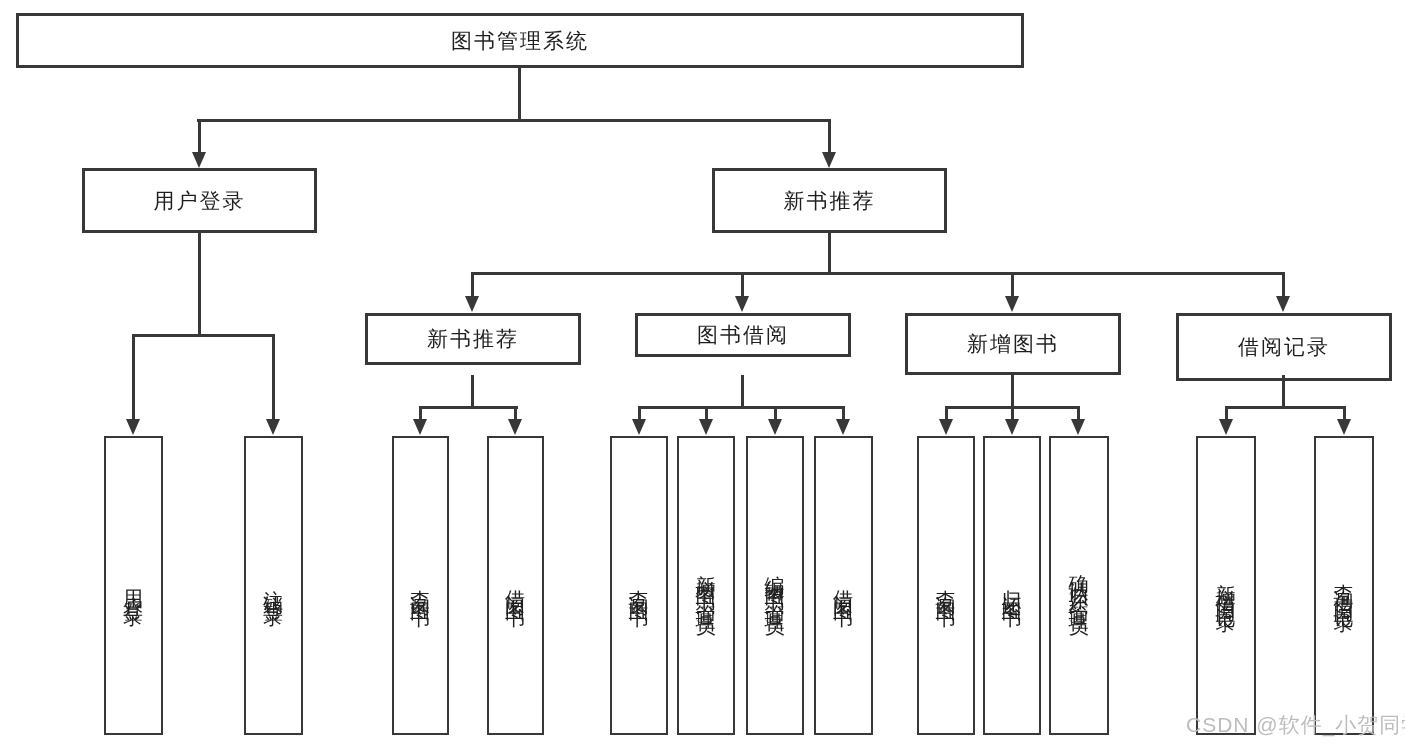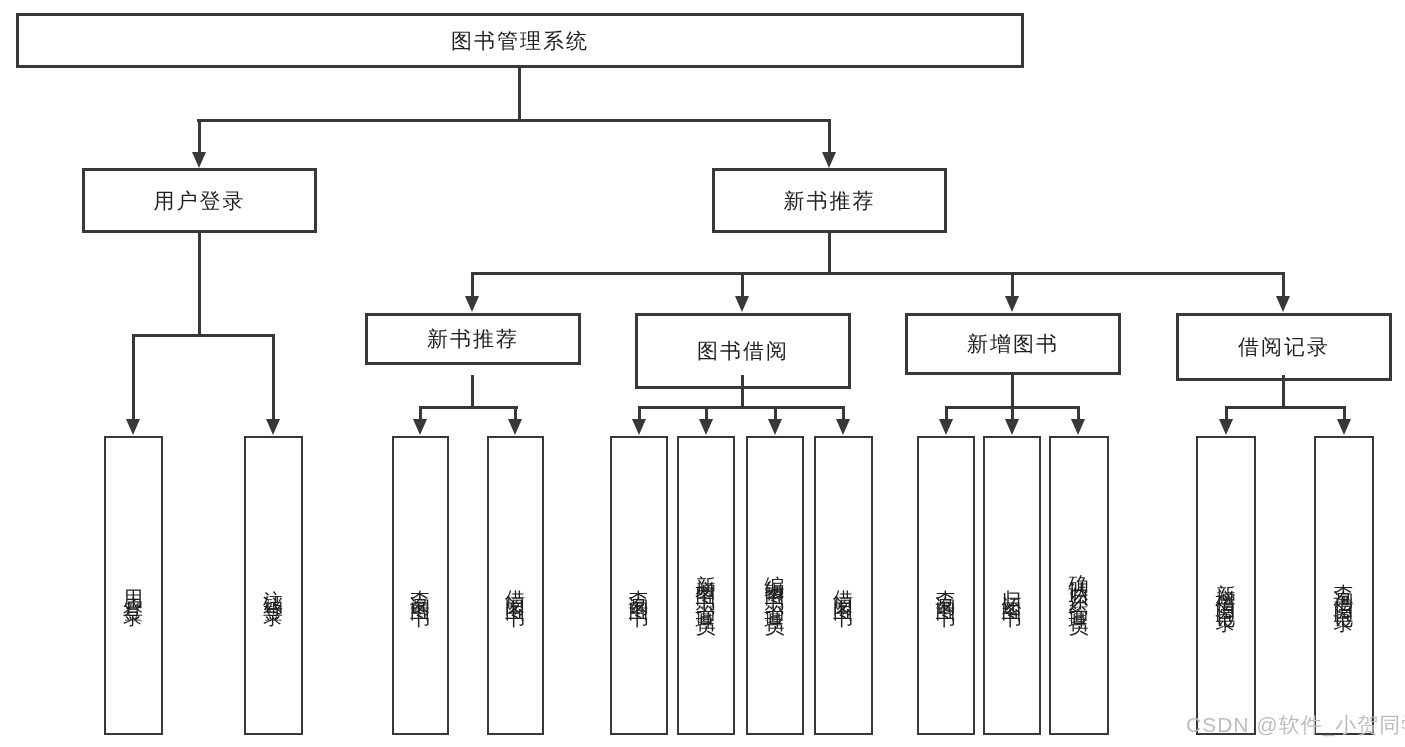--- a/index.html
+++ b/index.html
@@ -63,21 +63,21 @@
   </div>
 
   <div class="box" style="left:712px;top:168px;width:235px;height:65px">
     <span class="hlabel">新书推荐</span>
   </div>
 
   <div class="box" style="left:365px;top:313px;width:216px;height:52px">
     <span class="hlabel">新书推荐</span>
   </div>
 
-  <div class="box" style="left:635px;top:313px;width:216px;height:76px">
+  <div class="box" style="left:635px;top:313px;width:216px;height:44px">
     <span class="hlabel">图书借阅</span>
   </div>
 
   <div class="box" style="left:905px;top:313px;width:216px;height:62px">
     <span class="hlabel">新增图书</span>
   </div>
 
   <div class="box" style="left:1176px;top:313px;width:216px;height:68px">
     <span class="hlabel">借阅记录</span>
   </div>

